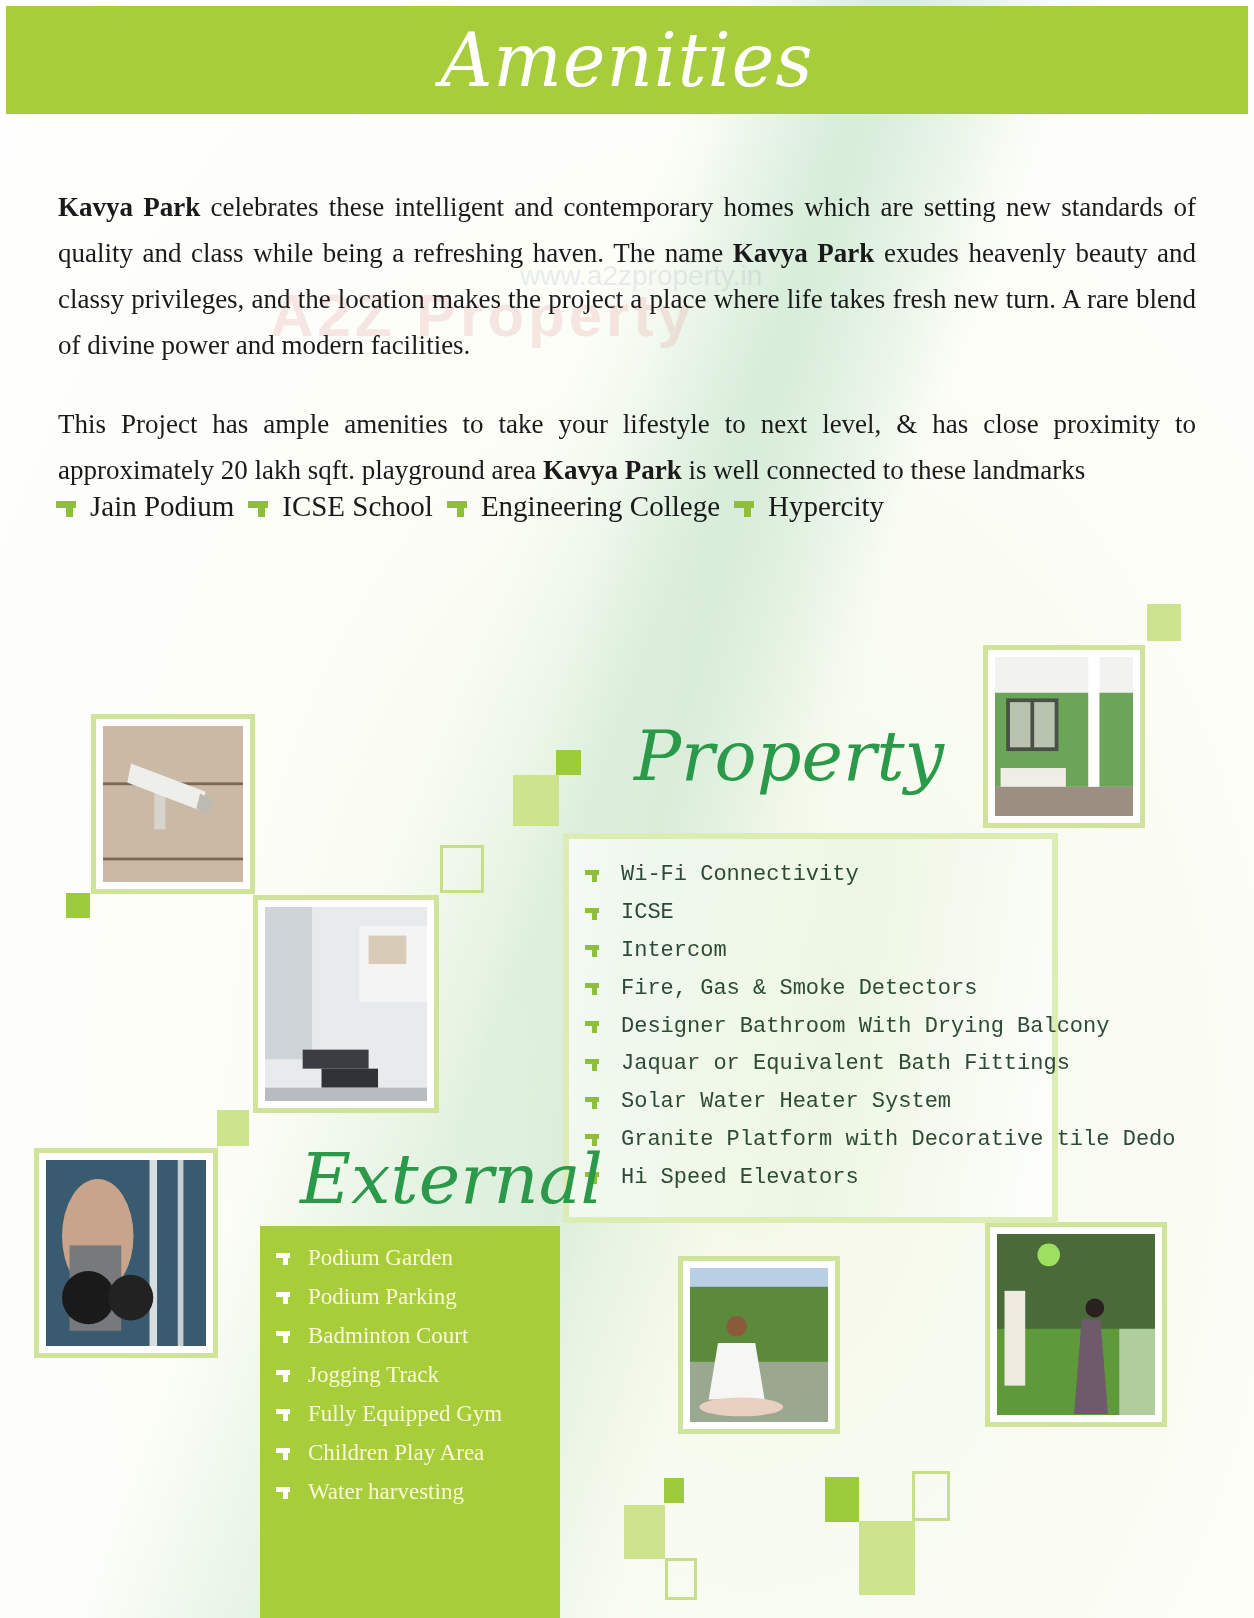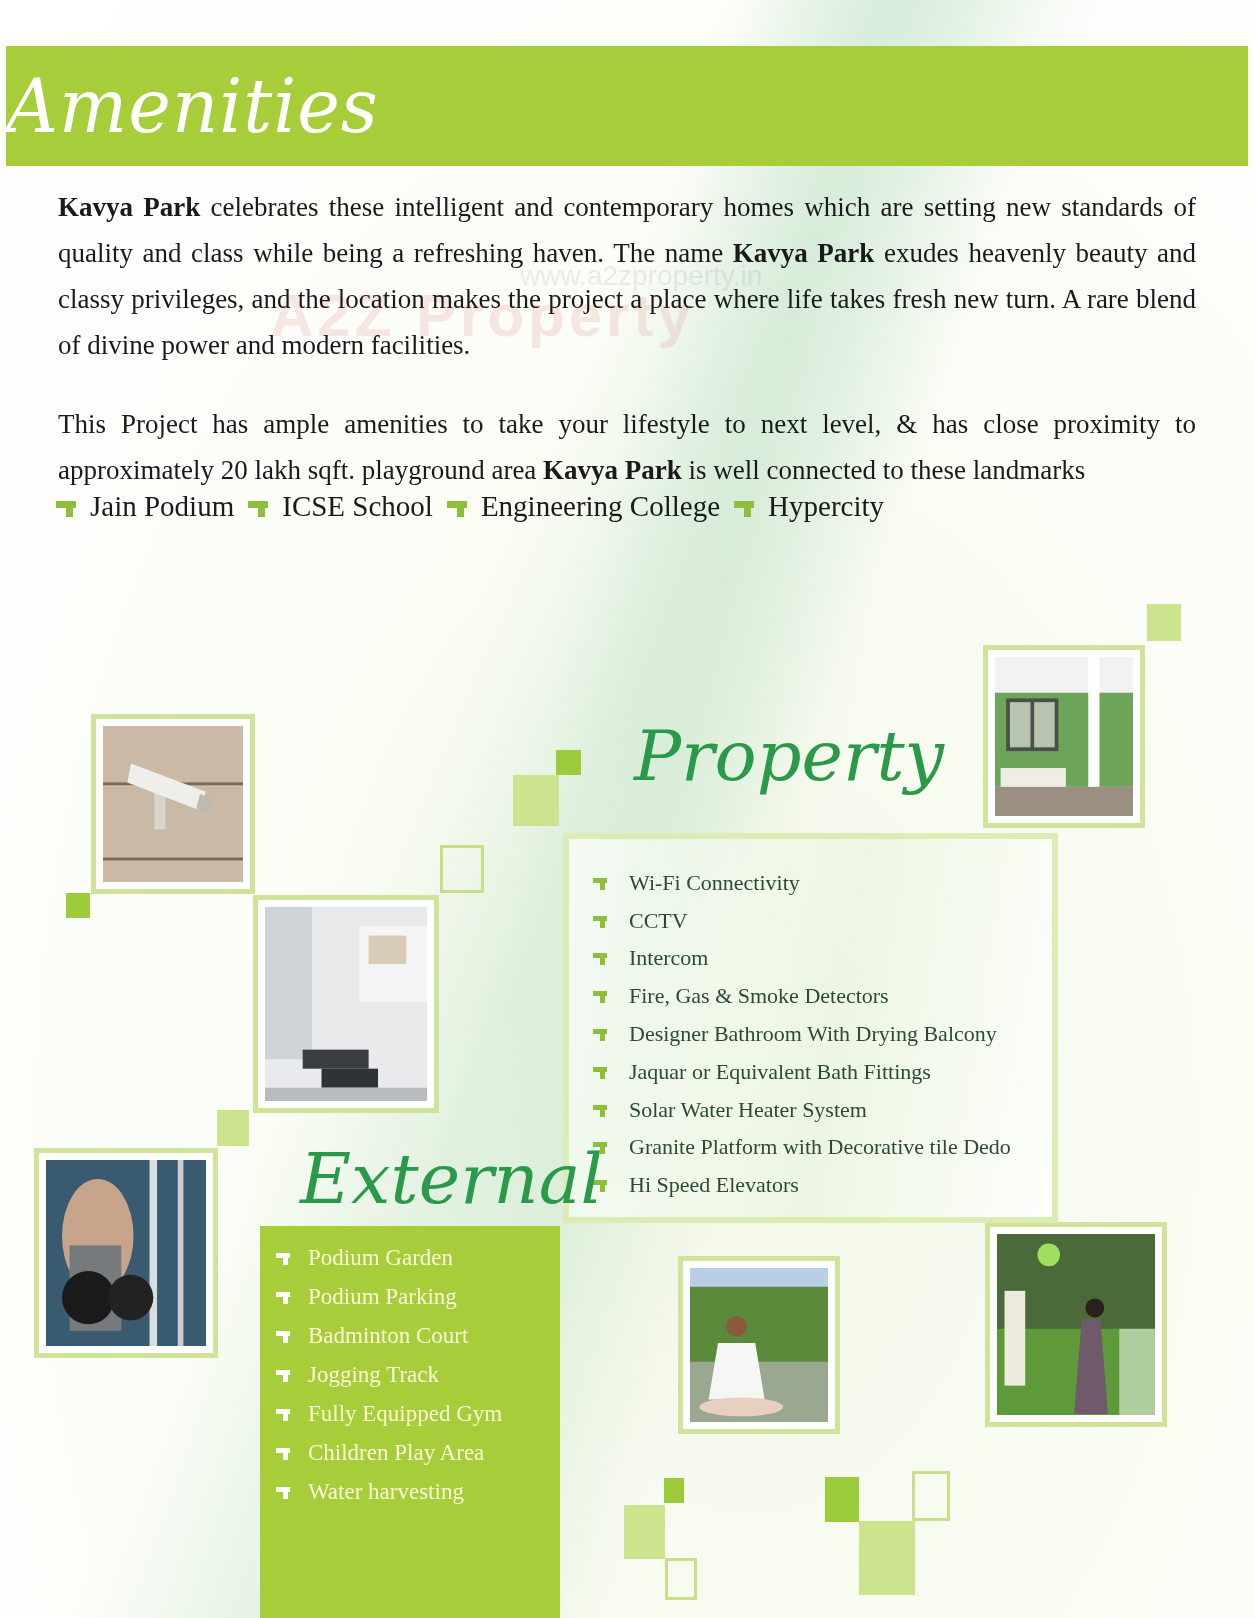--- a/index.html
+++ b/index.html
@@ -6,22 +6,22 @@
     body {
       width:1254px; height:1618px; position:relative; overflow:hidden;
       font-family: "Liberation Serif", "DejaVu Serif", serif;
       background:
         linear-gradient(112deg, rgba(255,255,255,0) 38%, rgba(200,230,205,0.45) 48%, rgba(255,255,255,0) 58%),
         linear-gradient(105deg, rgba(255,255,255,0) 44%, rgba(180,220,190,0.35) 52%, rgba(255,255,255,0) 62%),
         radial-gradient(ellipse at 60% 70%, #f4f8e8 0%, #fbfdf6 50%, #ffffff 100%);
     }
     .abs { position:absolute; }
     .banner {
-      left:6px; top:6px; width:1242px; height:120px; background:#a8cd3a;
-      display:flex; align-items:center; justify-content:flex-start;margin-top:40px;
+      left:6px; top:6px; width:1242px; height:108px; background:#a8cd3a;
+      display:flex; align-items:center; justify-content:center;
     }
     .banner-title {
       font-family:"DejaVu Serif", "Liberation Serif", serif;
       font-style:italic; color:#ffffff; font-size:72px; letter-spacing:1px;
       transform: scaleY(1.05);
     }
     .intro {
       left:58px; top:184px; width:1138px; font-size:27px; line-height:46px;
       color:#1a1a1a; text-align:justify;
     }
@@ -53,21 +53,21 @@
     .photo { width:100%; height:100%; }
     .section-title {
       position:absolute; font-family:"DejaVu Serif", "Liberation Serif", serif; font-style:italic;
       color:#2a9a4a; font-size:70px;
     }
     .internal-box {
       left:563px; top:833px; width:495px; height:390px;
       border:6px solid #dcecb5; box-sizing:border-box;
       background:linear-gradient(100deg, rgba(255,255,255,0.7), rgba(230,244,220,0.6) 55%, rgba(255,255,255,0.8));
     }
-    .internal-list { left:585px; top:856px; list-style:none; margin:8px; padding:0; }
+    .internal-list { left:585px; top:856px; list-style:none; margin:0; padding:0;font-family:Liberation Mono, monospace; }
     .internal-list li { display:flex; align-items:center; height:37.8px; font-size:22px; color:#2c4a34; gap:22px; }
     .external-box { left:260px; top:1226px; width:300px; height:392px; background:#a8cd3a; }
     .external-list { left:276px; top:1238px; list-style:none; margin:0; padding:0; }
     .external-list li { display:flex; align-items:center; height:39px; font-size:23px; color:#fbf8d8; gap:18px; }
   </style>
 </head>
 <body>
 
 <div class="abs banner">
   <span class="banner-title">Amenities</span>
@@ -185,21 +185,21 @@
 
 <div class="section-title" style="left:634px;top:715px;">Property</div>
 <div class="abs internal-box"></div>
 <ul class="abs internal-list">
   <li>
       <span class="bullet green sm"></span>
       <span>Wi-Fi Connectivity</span>
     </li>
   <li>
       <span class="bullet green sm"></span>
-      <span>CCTV</span>
+      <span>ICSE</span>
     </li>
   <li>
       <span class="bullet green sm"></span>
       <span>Intercom</span>
     </li>
   <li>
       <span class="bullet green sm"></span>
       <span>Fire, Gas &amp; Smoke Detectors</span>
     </li>
   <li>

